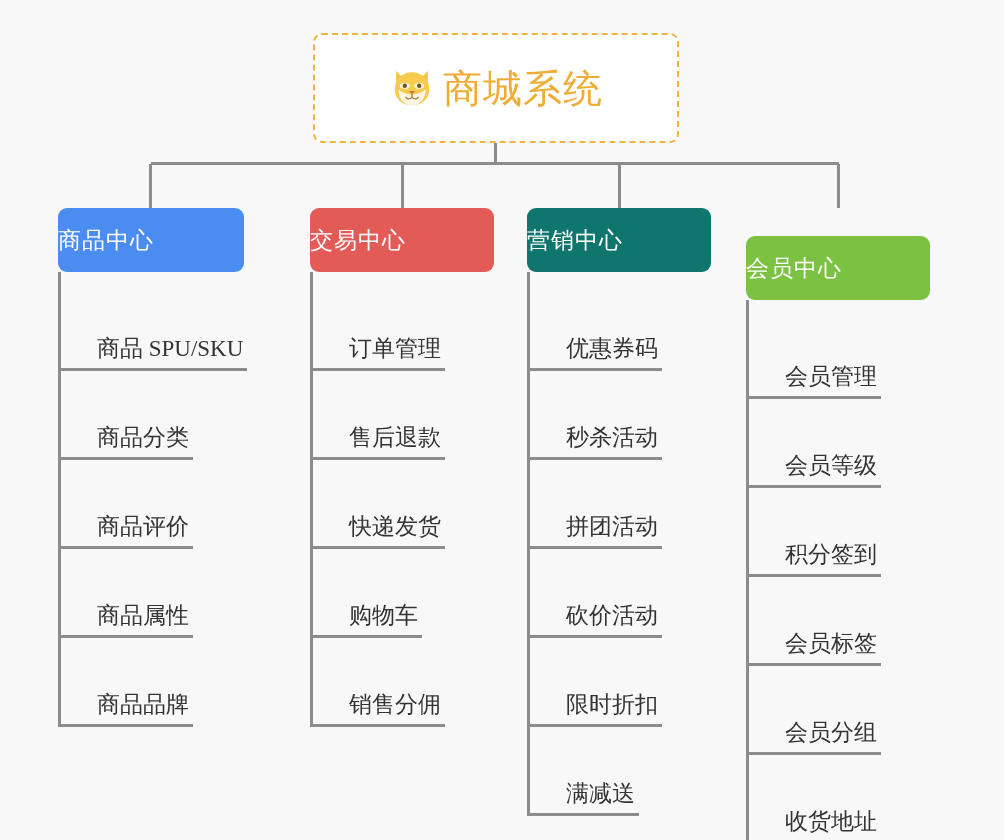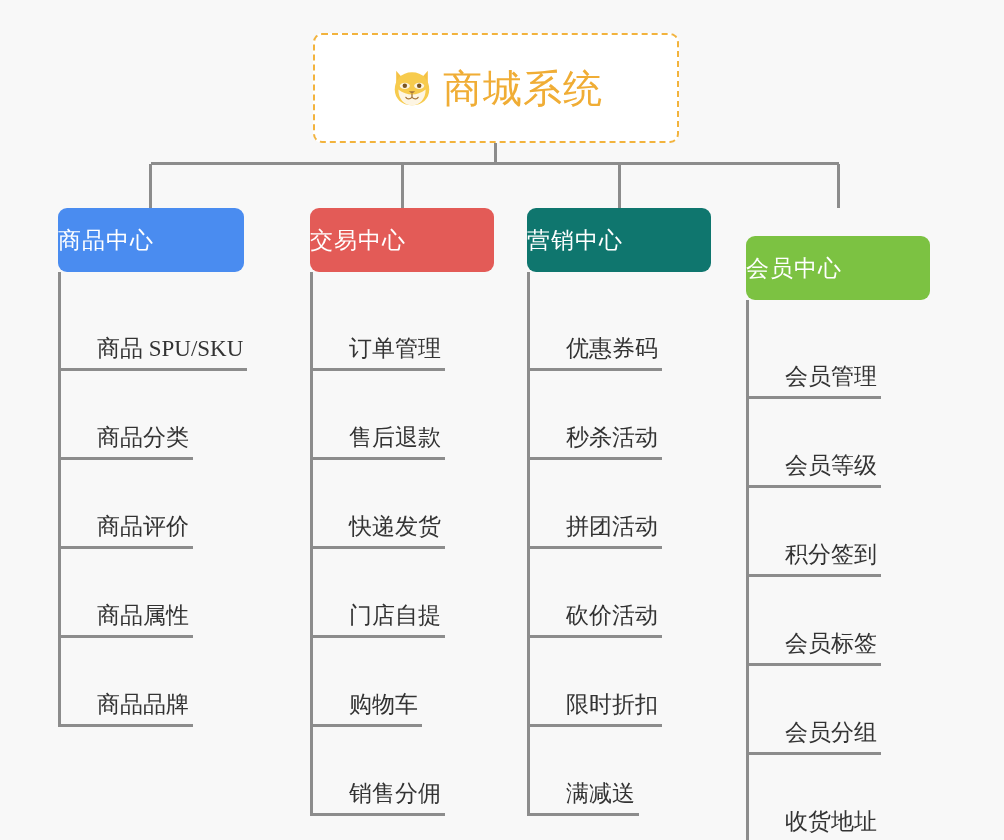--- a/index.html
+++ b/index.html
@@ -186,23 +186,20 @@
       <div class="leaf">
           <span class="leaf-inner"><span class="leaf-label">订单管理</span></span>
         </div>
       <div class="leaf">
           <span class="leaf-inner"><span class="leaf-label">售后退款</span></span>
         </div>
       <div class="leaf">
           <span class="leaf-inner"><span class="leaf-label">快递发货</span></span>
         </div>
       <div class="leaf">
-          <span class="leaf-inner"><span class="leaf-label">门店自提</span></span>
-        </div>
-      <div class="leaf">
           <span class="leaf-inner"><span class="leaf-label">购物车</span></span>
         </div>
       <div class="leaf">
           <span class="leaf-inner"><span class="leaf-label">销售分佣</span></span>
         </div>
     </div>
   </div>
 
   <div class="column" id="col-2">
     <div class="cat-box" style="background: #0f766e;">

